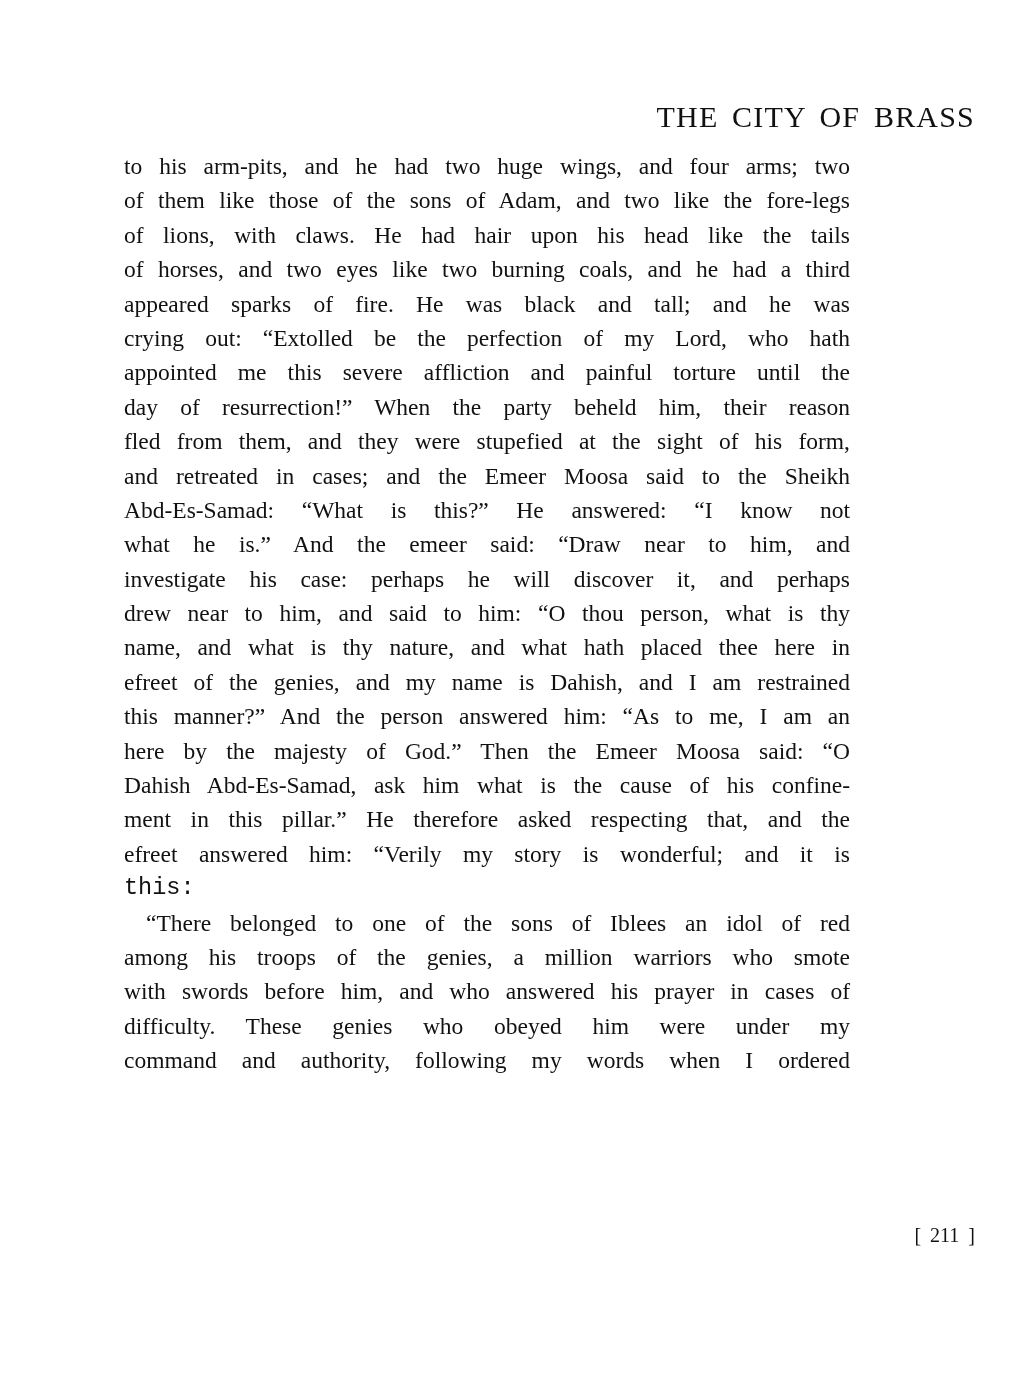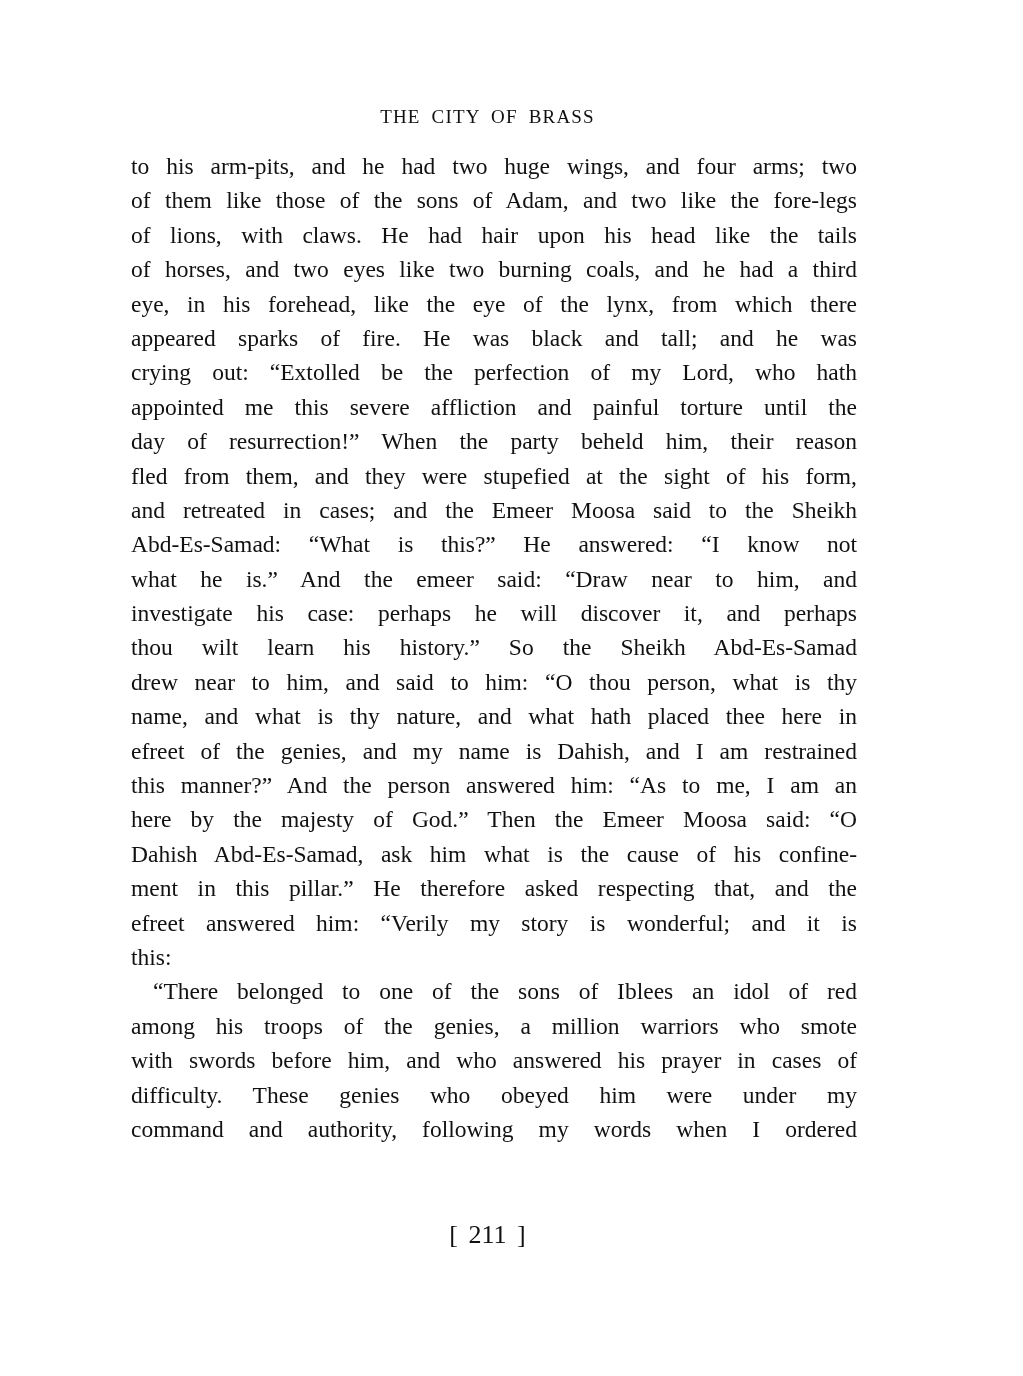--- a/index.html
+++ b/index.html
@@ -21,82 +21,81 @@
       top: 0;
       width: 1023px;
       height: 1376px;
       background: #ffffff;
     }
     .running-head {
       position: absolute;
       top: 100px;
       left: 0;
       width: 975px;
-      text-align: center;
-      font-size: 19px;
+      text-align: right;
+      font-size: 30px;
       letter-spacing: 1.2px;
       word-spacing: 5px;
       line-height: 34px;
     }
     .body-text {
       position: absolute;
-      left: 131px;
+      left: 124px;
       top: 149px;
       width: 726px;
       font-size: 23.5px;
       line-height: 34.4px;
     }
     .line {
       display: block;
       white-space: nowrap;
       text-align: justify;
       text-align-last: justify;
       height: 34.4px;
     }
     .line.last {
       text-align-last: left;
+      font-family: Liberation Mono, monospace;
     }
     .line.indent {
       padding-left: 22px;
     }
     .folio {
       position: absolute;
       top: 1218px;
       left: 0;
       width: 975px;
-      text-align: center;
-      font-size: 26px;
+      text-align: right;
+      font-size: 20px;
       line-height: 34px;
       word-spacing: 4px;
       font-family: Liberation Serif, serif;
     }
   </style>
 </head>
 <body>
 
 <div class="page">
   <div class="running-head">THE CITY OF BRASS</div>
 
   <div class="body-text">
     <div id="para-0">
         <span class="line">to his arm-pits, and he had two huge wings, and four arms; two</span>
         <span class="line">of them like those of the sons of Adam, and two like the fore-legs</span>
         <span class="line">of lions, with claws.  He had hair upon his head like the tails</span>
         <span class="line">of horses, and two eyes like two burning coals, and he had a third</span>
-        <span class="line">eye, in his forehead, like the eye of the lynx, from which there</span>
         <span class="line">appeared sparks of fire.  He was black and tall; and he was</span>
         <span class="line">crying out: “Extolled be the perfection of my Lord, who hath</span>
         <span class="line">appointed me this severe affliction and painful torture until the</span>
         <span class="line">day of resurrection!”  When the party beheld him, their reason</span>
         <span class="line">fled from them, and they were stupefied at the sight of his form,</span>
         <span class="line">and retreated in cases; and the Emeer Moosa said to the Sheikh</span>
         <span class="line">Abd-Es-Samad: “What is this?”  He answered: “I know not</span>
         <span class="line">what he is.”  And the emeer said: “Draw near to him, and</span>
         <span class="line">investigate his case: perhaps he will discover it, and perhaps</span>
-        <span class="line">thou wilt learn his history.”  So the Sheikh Abd-Es-Samad</span>
         <span class="line">drew near to him, and said to him: “O thou person, what is thy</span>
         <span class="line">name, and what is thy nature, and what hath placed thee here in</span>
         <span class="line">efreet of the genies, and my name is Dahish, and I am restrained</span>
         <span class="line">this manner?”  And the person answered him: “As to me, I am an</span>
         <span class="line">here by the majesty of God.”  Then the Emeer Moosa said: “O</span>
         <span class="line">Dahish Abd-Es-Samad, ask him what is the cause of his confine-</span>
         <span class="line">ment in this pillar.”  He therefore asked respecting that, and the</span>
         <span class="line">efreet answered him: “Verily my story is wonderful; and it is</span>
         <span class="line last">this:</span>
       </div>

